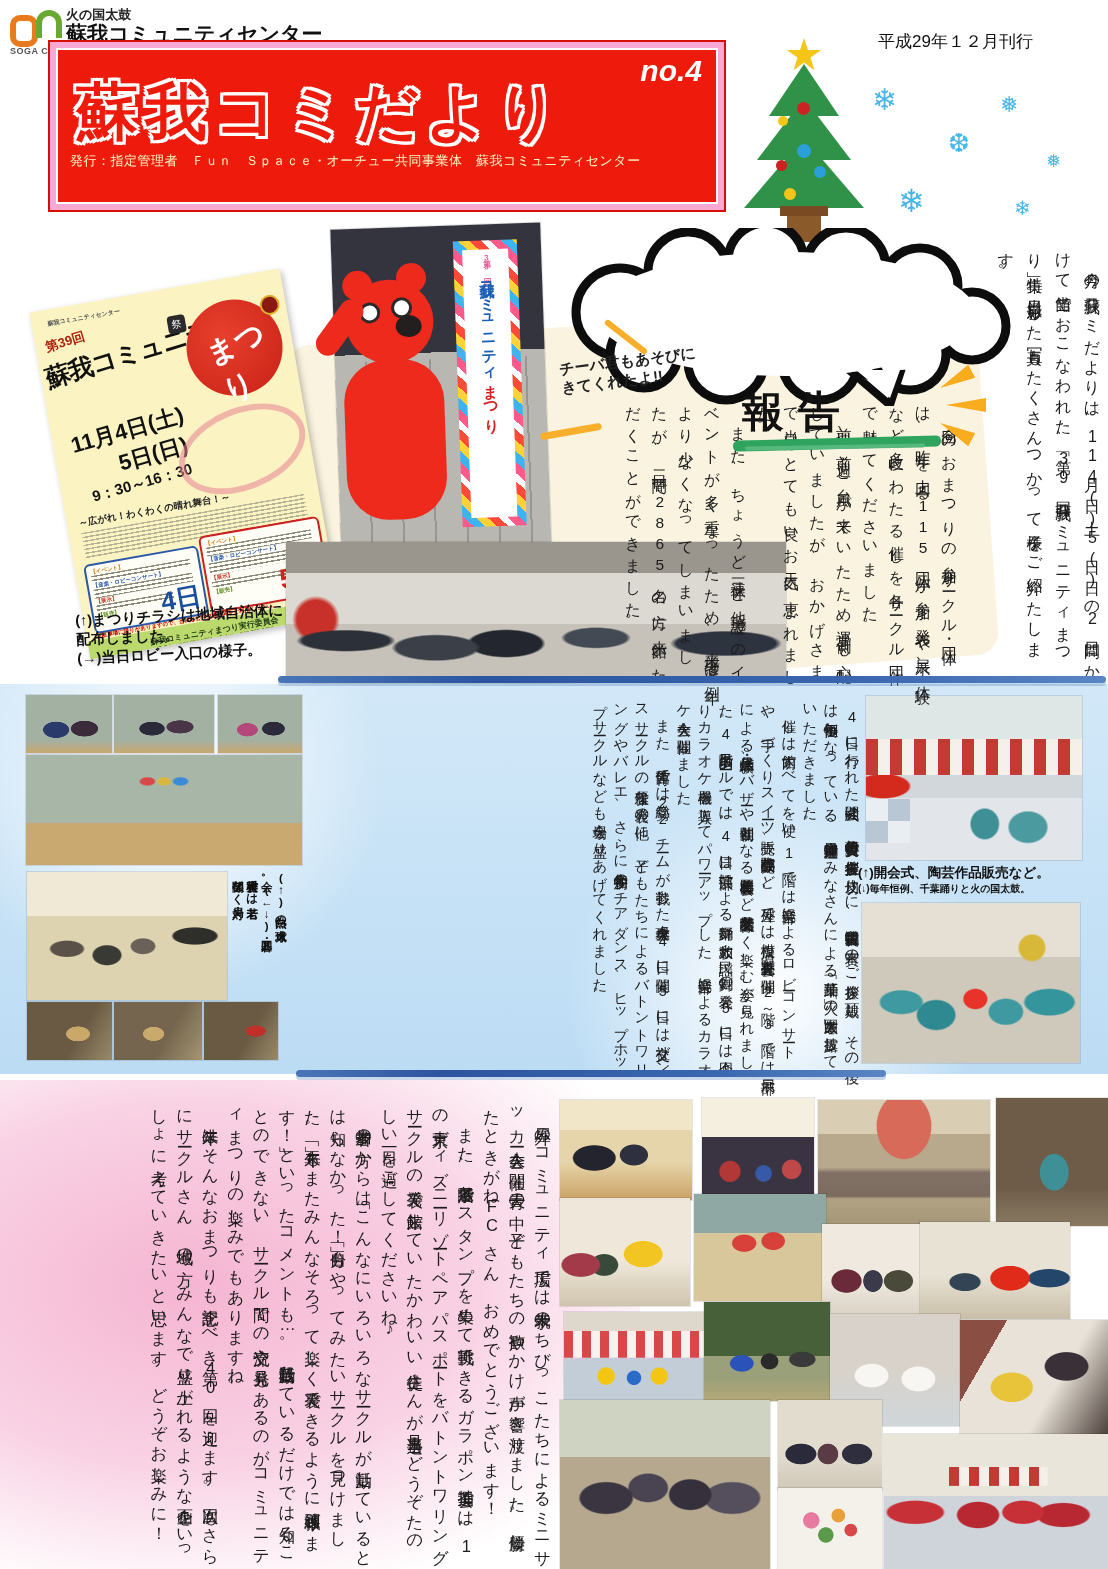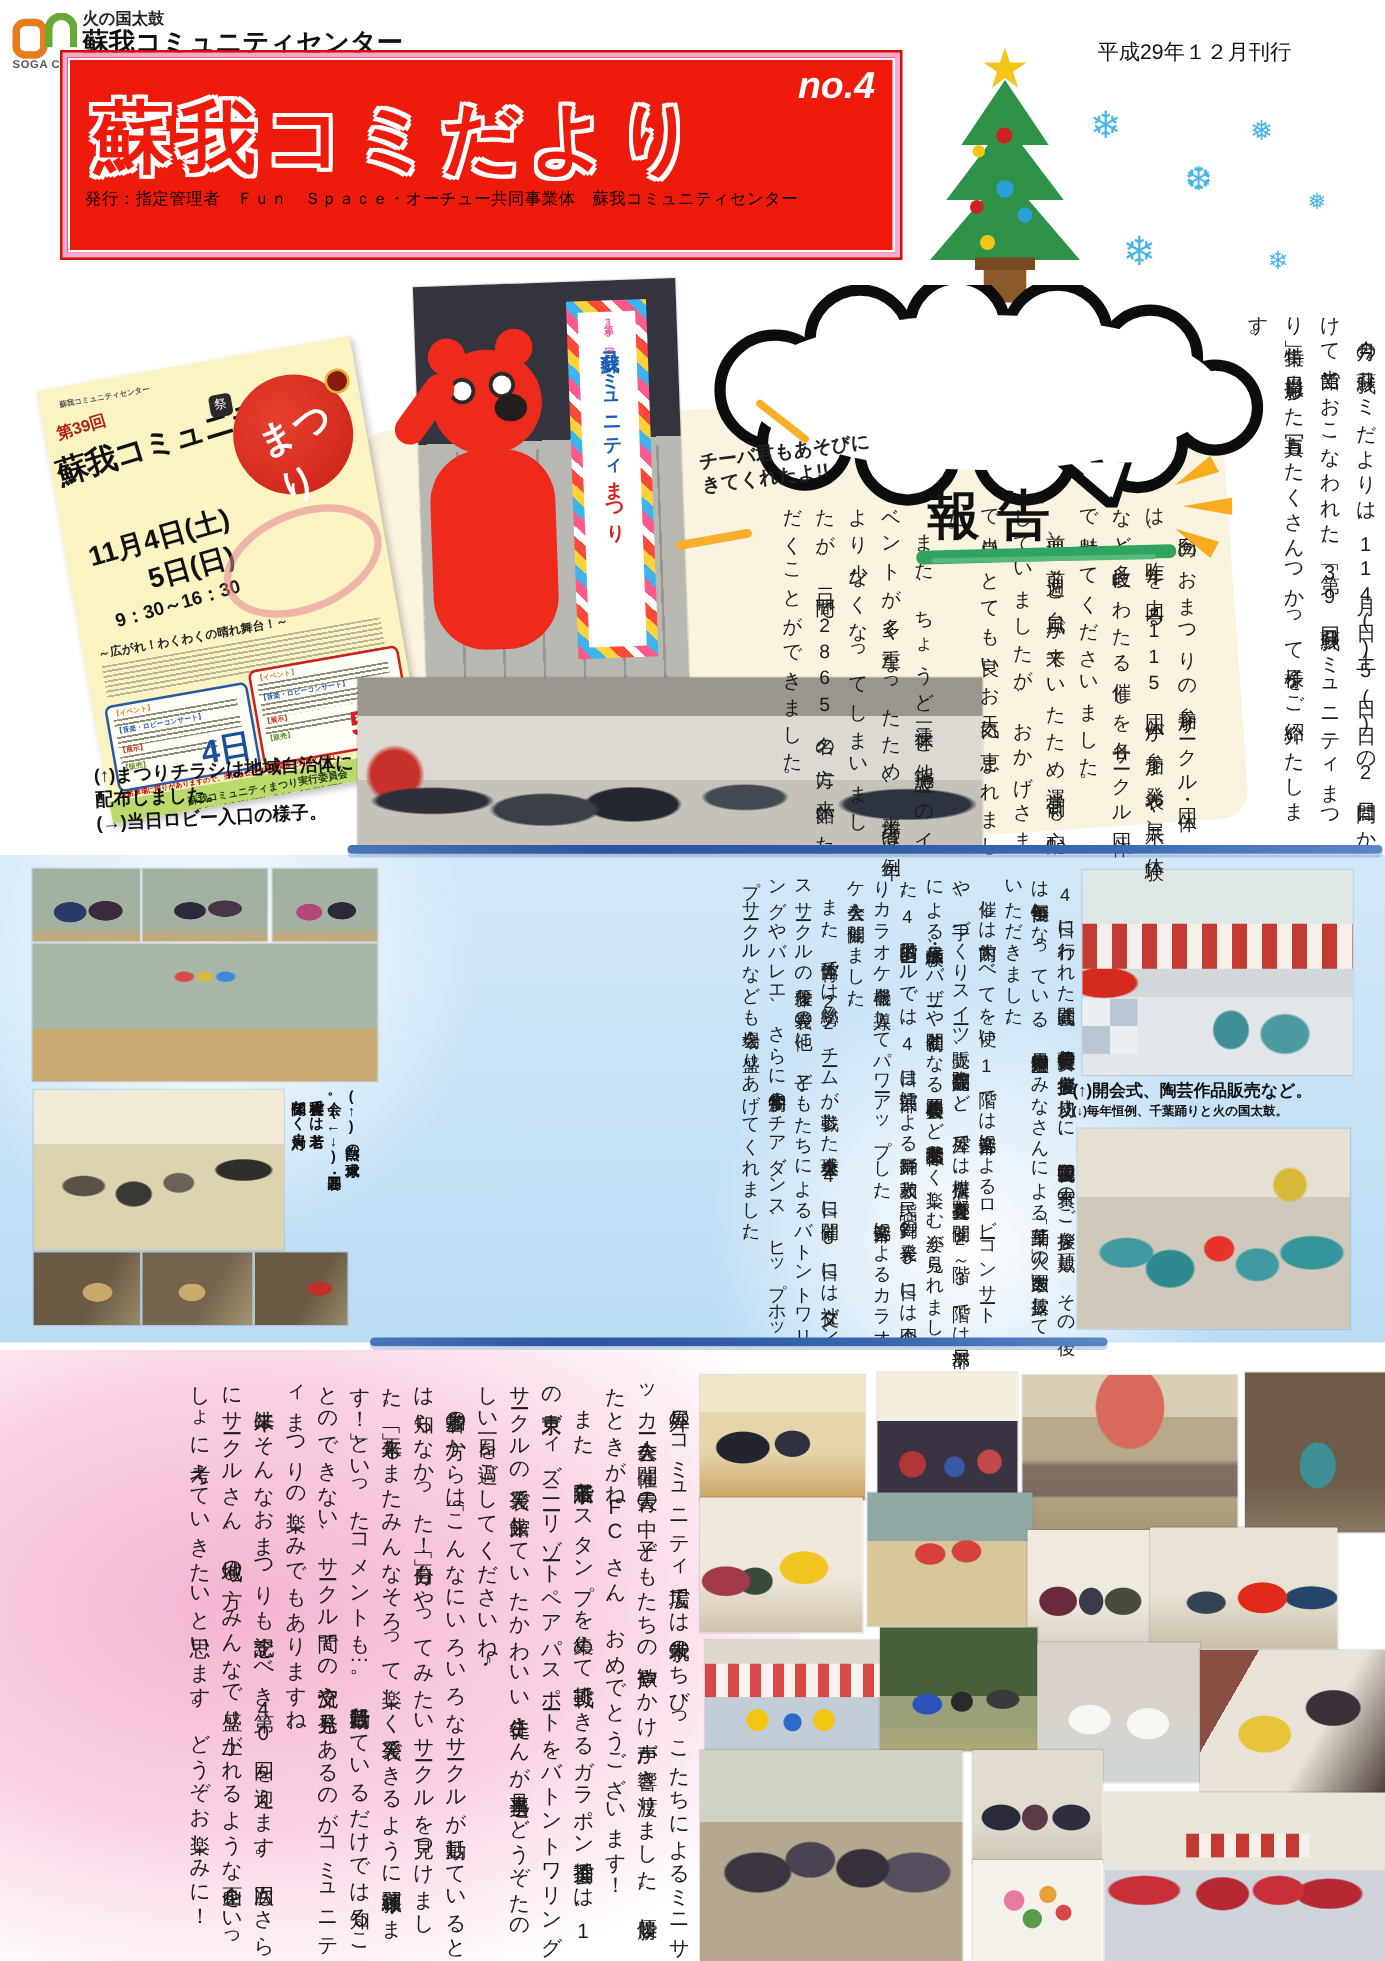--- a/index.html
+++ b/index.html
@@ -5,26 +5,26 @@
   html,body{margin:0;padding:0;background:#fff;}
   .page{position:relative;width:1108px;height:1569px;background:#fff;overflow:hidden;
         font-family:"Liberation Sans",sans-serif;color:#1b1b1b;}
   .abs{position:absolute;}
   
   .v{writing-mode:vertical-rl;text-orientation:upright;white-space:pre-line;color:#1c1c1c;}
   
   .ph{position:absolute;box-shadow:0 0 0 1px rgba(0,0,0,.10);background:#ccc;z-index:2;}
   
   .banner{position:absolute;left:50px;top:42px;width:662px;height:156px;background:#ee1b0c;
-          border:4px solid #f9a8d4;outline:2px solid #d41000;box-shadow:inset 0 0 0 2px #fff;z-index:3;}
+          border:6px solid #f9a8d4;outline:2px solid #d41000;box-shadow:inset 0 0 0 2px #fff;z-index:3;}
   .banner-title{position:absolute;left:20px;top:22px;font-size:62px;font-weight:bold;letter-spacing:7px;
           color:#ee1b0c;z-index:1;
           text-shadow:-3px -3px 0 #fff,3px -3px 0 #fff,-3px 3px 0 #fff,3px 3px 0 #fff,0 -3px 0 #fff,0 3px 0 #fff,-3px 0 0 #fff,3px 0 0 #fff;}
   .banner-no{position:absolute;right:16px;top:6px;font-size:30px;font-weight:bold;color:#fff;font-style:italic;}
-  .pub{position:absolute;left:14px;color:#000000;font-size:13px;letter-spacing:.5px;white-space:nowrap;}
+  .pub{position:absolute;left:14px;color:#fef9c3;font-size:13px;letter-spacing:.5px;white-space:nowrap;}
   .org-small{position:absolute;left:66px;top:6px;font-size:13px;font-weight:bold;color:#222;z-index:3;}
   .org-big{position:absolute;left:66px;top:20px;font-size:21px;font-weight:bold;color:#111;z-index:3;}
   .issue-date{position:absolute;left:878px;top:30px;font-size:17px;color:#111;z-index:3;}
   
   .tree-tri{position:absolute;width:0;height:0;}
   .dot{position:absolute;border-radius:50%;}
   .flake{position:absolute;color:#49b6e8;z-index:3;}
   
   .cream{position:absolute;left:298px;top:322px;width:690px;height:356px;background:#faf3df;
          border-radius:22px;transform:rotate(-4deg);z-index:0;}

